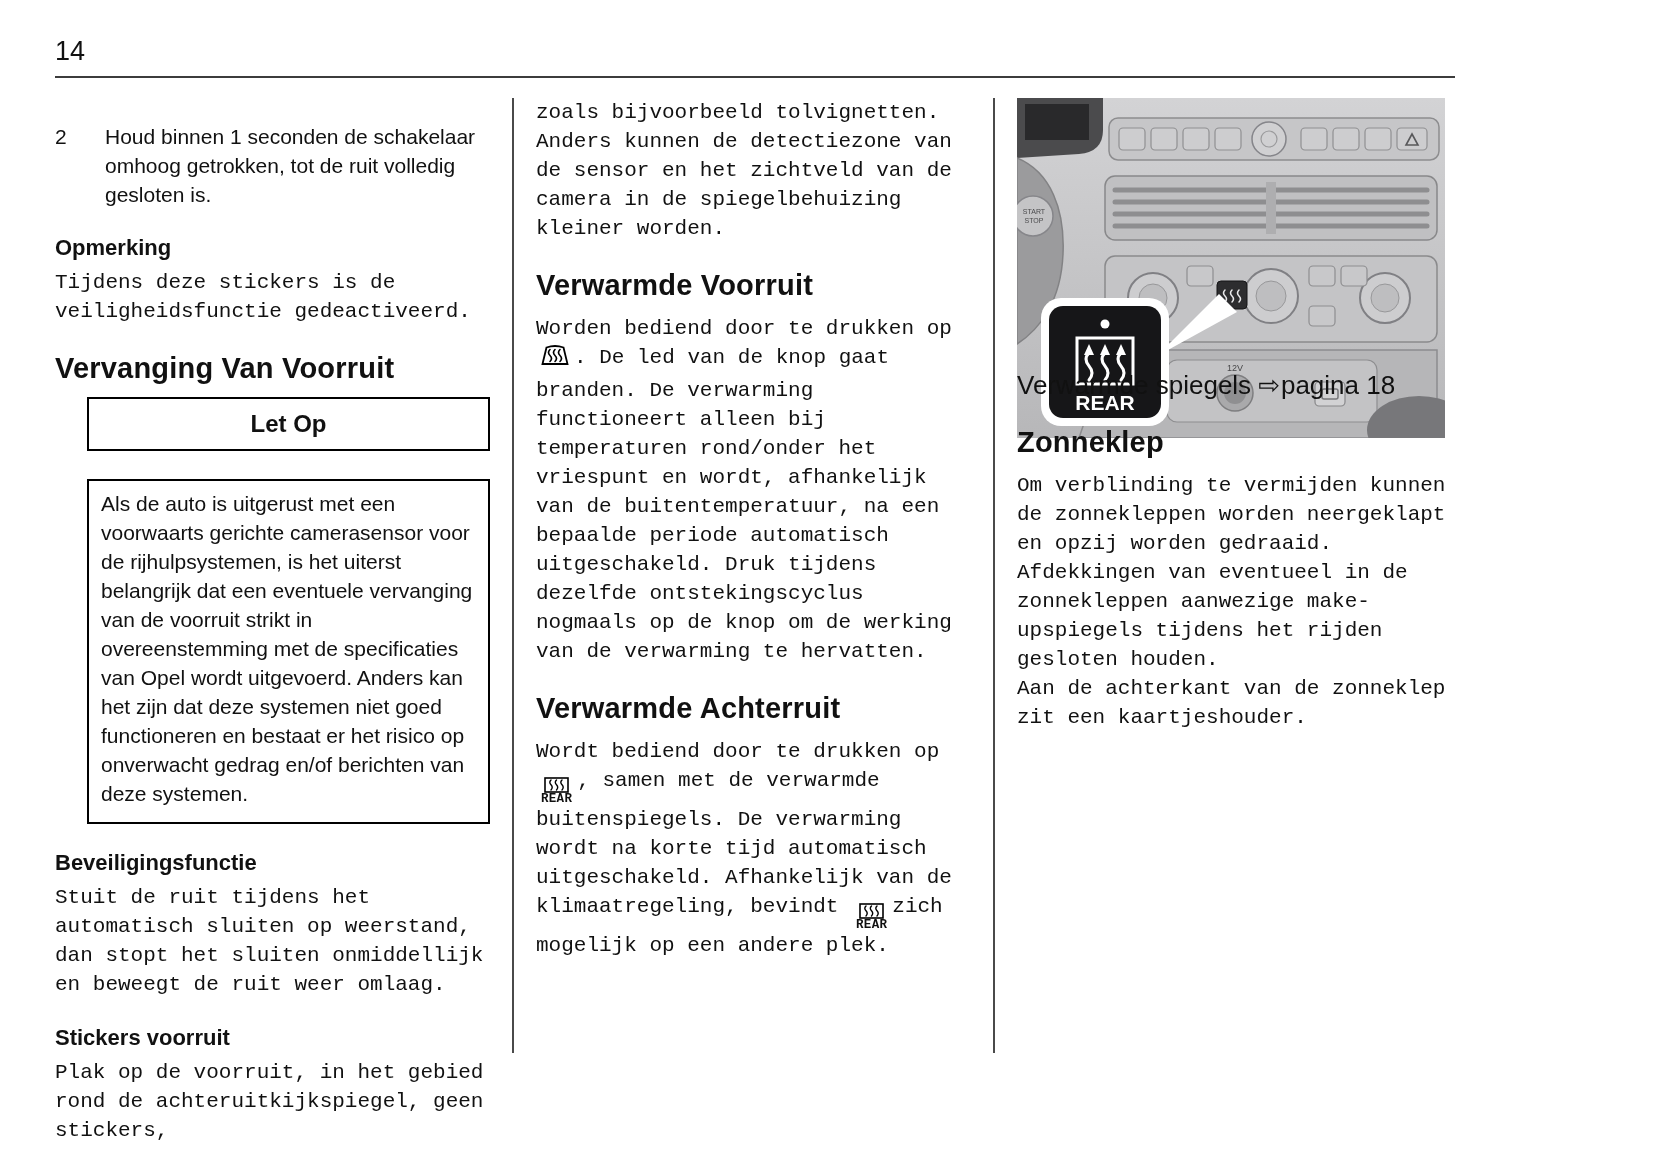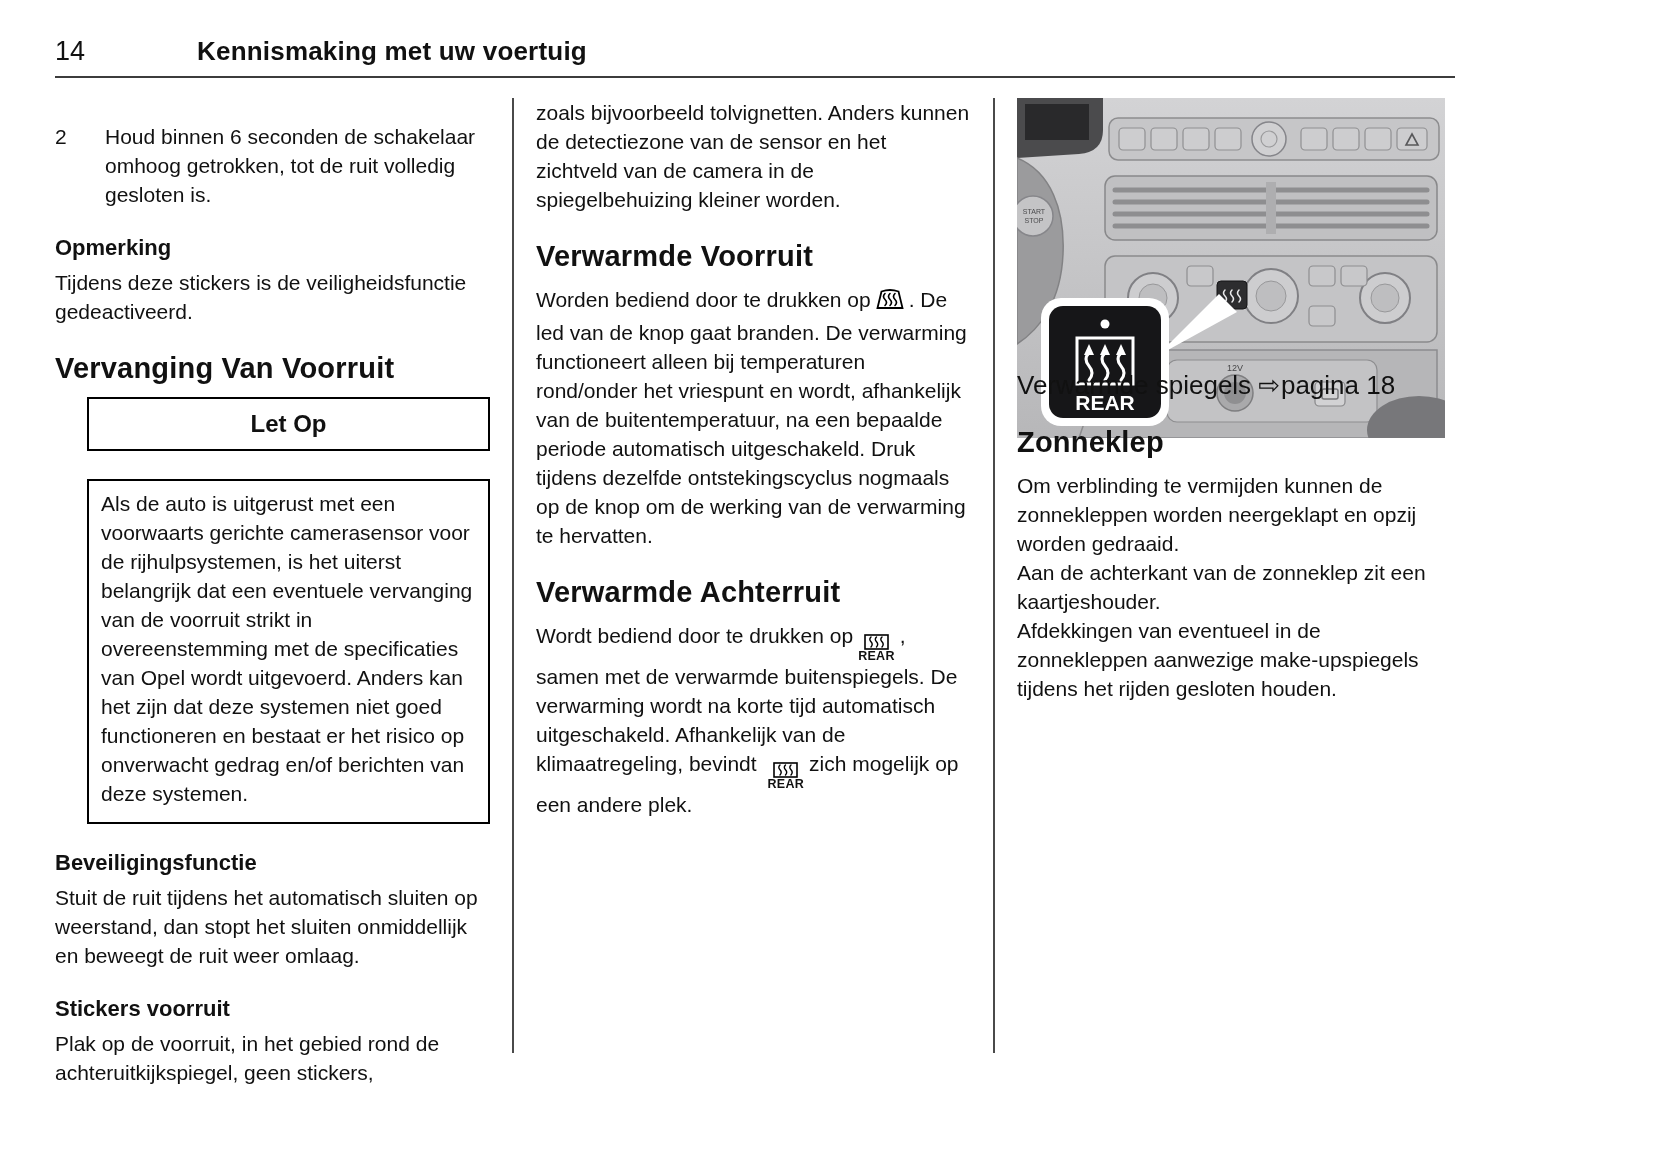--- a/index.html
+++ b/index.html
@@ -22,21 +22,21 @@
   
   .columns {
     display: grid;
     grid-template-columns: 435px 2px 435px 2px 435px;
     column-gap: 22px;
     width: 1400px;
     margin-top: 20px;
   }
   .vdivider { width: 2px; height: 955px; background: #4a4a4a; align-self: start; }
 
-  .body { font-size: 21px; line-height: 29px; margin: 0; }
+  .body { font-size: 21px; line-height: 29px; margin: 0; font-family: Liberation Mono, monospace; }
   .subhead { font-size: 22px; font-weight: bold; margin: 26px 0 7px 0; }
   .section-heading { font-size: 29px; font-weight: bold; margin: 26px 0 12px 0; letter-spacing: 0.2px; }
   .col > .section-heading:first-child, .col > .body:first-child { margin-top: 0; }
 
   
   .step { display: flex; margin: 24px 0 0 0; }
   .step-number { width: 50px; font-size: 21px; line-height: 29px; }
   .step-text { flex: 1; font-size: 21px; line-height: 29px; margin: 0; }
 
   
@@ -66,30 +66,29 @@
   .sunvisor-par { margin: 0; }
   .sunvisor-block { margin-top: 6px; }
 </style>
 </head>
 <body>
 
 <div class="page">
 
   <div class="header">
     <span class="page-number">14</span>
-    <span class="chapter-title">Kennismaking met uw voertuig</span>
   </div>
   <div class="header-rule"></div>
 
   <div class="columns">
 
     <div class="col">
       <div class="step">
         <span class="step-number">2</span>
-        <p class="step-text">Houd binnen 6 seconden de schakelaar omhoog getrokken, tot de ruit volledig gesloten is.</p>
+        <p class="step-text">Houd binnen 1 seconden de schakelaar omhoog getrokken, tot de ruit volledig gesloten is.</p>
       </div>
 
       <h3 class="subhead">Opmerking</h3>
       <p class="body">Tijdens deze stickers is de veiligheidsfunctie gedeactiveerd.</p>
 
       <h2 class="section-heading">Vervanging Van Voorruit</h2>
 
       <div class="caution">
         <div class="caution-title">Let Op</div>
         <div class="caution-body">Als de auto is uitgerust met een voorwaarts gerichte camerasensor voor de rijhulpsystemen, is het uiterst belangrijk dat een eventuele vervanging van de voorruit strikt in overeenstemming met de specificaties van Opel wordt uitgevoerd. Anders kan het zijn dat deze systemen niet goed functioneren en bestaat er het risico op onverwacht gedrag en/of berichten van deze systemen.</div>
@@ -235,19 +234,19 @@
           </g>
           <text x="88" y="312" font-size="21" font-weight="bold" text-anchor="middle" fill="#ffffff" font-family="Liberation Sans, sans-serif">REAR</text>
         </svg>
       </figure>
 
       <p class="caption"><span>Verwarmde spiegels</span><span class="xref-arrow">⇨</span><span>pagina 18</span></p>
 
       <h2 class="section-heading">Zonneklep</h2>
       <div class="sunvisor-block">
         <p class="body sunvisor-par">Om verblinding te vermijden kunnen de zonnekleppen worden neergeklapt en opzij worden gedraaid.</p>
+        <p class="body sunvisor-par">Afdekkingen van eventueel in de zonnekleppen aanwezige make-upspiegels tijdens het rijden gesloten houden.</p>
         <p class="body sunvisor-par">Aan de achterkant van de zonneklep zit een kaartjeshouder.</p>
-        <p class="body sunvisor-par">Afdekkingen van eventueel in de zonnekleppen aanwezige make-upspiegels tijdens het rijden gesloten houden.</p>
       </div>
     </div>
 
   </div>
 </div>
 
 </body></html>

